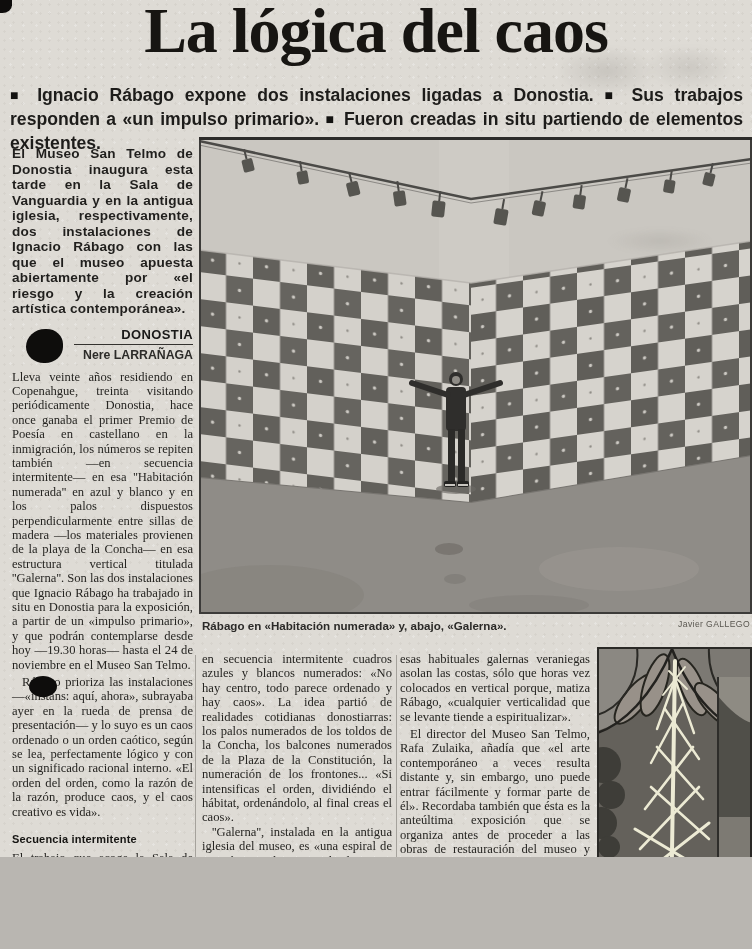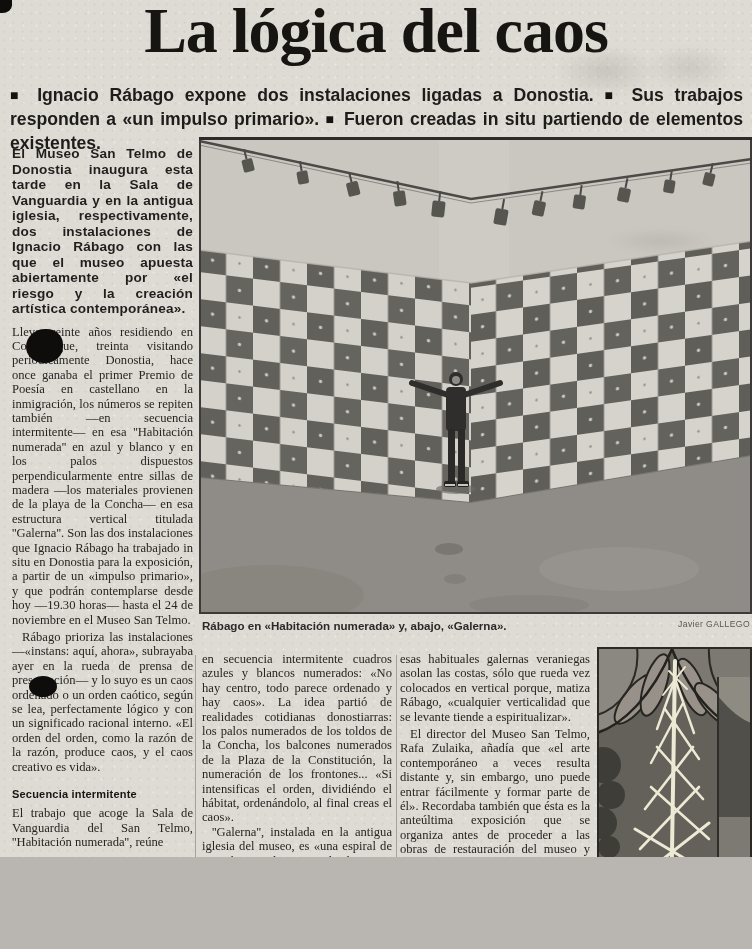--- a/index.html
+++ b/index.html
@@ -100,20 +100,24 @@
 <body>
 
 <div class="page">
 
   <h1 class="headline">La lógica del caos</h1>
 
   <p class="subhead"><span class="sq">■</span> <span>Ignacio Rábago expone dos instalaciones ligadas a Donostia.</span> <span class="sq">■</span> <span>Sus trabajos responden a «un impulso primario».</span> <span class="sq">■</span> <span>Fueron creadas in situ partiendo de elementos existentes.</span></p>
 
   <div class="leftcol">
     <p class="lead">El Museo San Telmo de Donostia inaugura esta tarde en la Sala de Vanguardia y en la antigua iglesia, respectivamente, dos instalaciones de Ignacio Rábago con las que el museo apuesta abiertamente por «el riesgo y la creación artística contemporánea».</p>
+    <div class="byline">
+      <span class="byline-loc">DONOSTIA</span>
+      <span class="byline-author">Nere LARRAÑAGA</span>
+    </div>
     <p class="bodytext p1">Lleva veinte años residiendo en Copenahgue, treinta visitando periódicamente Donostia, hace once ganaba el primer Premio de Poesía en castellano en la inmigración, los números se repiten también —en secuencia intermitente— en esa ''Habitación numerada'' en azul y blanco y en los palos dispuestos perpendicularmente entre sillas de madera —los materiales provienen de la playa de la Concha— en esa estructura vertical titulada ''Galerna''. Son las dos instalaciones que Ignacio Rábago ha trabajado in situ en Donostia para la exposición, a partir de un «impulso primario», y que podrán contemplarse desde hoy —19.30 horas— hasta el 24 de noviembre en el Museo San Telmo.</p>
     <p class="bodytext p2">Rábago prioriza las instalaciones —«instans: aquí, ahora», subrayaba ayer en la rueda de prensa de presentación— y lo suyo es un caos ordenado o un orden caótico, según se lea, perfectamente lógico y con un significado racional interno. «El orden del orden, como la razón de la razón, produce caos, y el caos creativo es vida».</p>
     <h2 class="section-h">Secuencia intermitente</h2>
     <p class="bodytext">El trabajo que acoge la Sala de Vanguardia del San Telmo, ''Habitación numerada'', reúne</p>
   </div>
 
   <figure class="photo-main" style="margin:0">
     <svg viewBox="0 0 553 477" preserveAspectRatio="none">
       <defs>
         <pattern id="cbL" width="54" height="54" patternUnits="userSpaceOnUse" patternTransform="skewY(7)">
@@ -226,21 +230,21 @@
   <div class="caption-row">
     <span class="caption">Rábago en «Habitación numerada» y, abajo, «Galerna».</span>
     <span class="credit">Javier GALLEGO</span>
   </div>
 
   <div class="col2">
     <p class="bodytext pA">en secuencia intermitente cuadros azules y blancos numerados: «No hay centro, todo parece ordenado y hay caos». La idea partió de realidades cotidianas donostiarras: los palos numerados de los toldos de la Concha, los balcones numerados de la Plaza de la Constitución, la numeración de los frontones... «Si intensificas el orden, dividiéndo el hábitat, ordenándolo, al final creas el caos».</p>
     <p class="bodytext pB" style="margin-top:0">''Galerna'', instalada en la antigua iglesia del museo, es «una espiral de energía» creada a partir de elementos habituales en las playas donostiarras, amontonados, tal como quedan cuando</p>
   </div>
   <div class="col3">
-    <p class="bodytext pA">esas habituales galernas veraniegas asolan las costas, sólo que rueda vez colocados en vertical porque, matiza Rábago, «cualquier verticalidad que se levante tiende a espiritualizar».</p>
+    <p class="bodytext pA">esas habituales galernas veraniegas asolan las costas, sólo que horas vez colocados en vertical porque, matiza Rábago, «cualquier verticalidad que se levante tiende a espiritualizar».</p>
     <p class="bodytext pB" style="margin-top:3px">El director del Museo San Telmo, Rafa Zulaika, añadía que «el arte contemporáneo a veces resulta distante y, sin embargo, uno puede entrar fácilmente y formar parte de él». Recordaba también que ésta es la anteúltima exposición que se organiza antes de proceder a las obras de restauración del museo y subrayaba que «podemos estar equivocados, pero creemos en esto, en el riesgo y creación artística contemporánea».</p>
   </div>
   <div class="vrule v1"></div>
   <div class="vrule v2"></div>
 
   <figure class="photo-galerna" style="margin:0">
     <svg viewBox="0 0 155 293" preserveAspectRatio="none">
       <rect width="155" height="293" fill="#64615b"></rect>
 
       <g>

